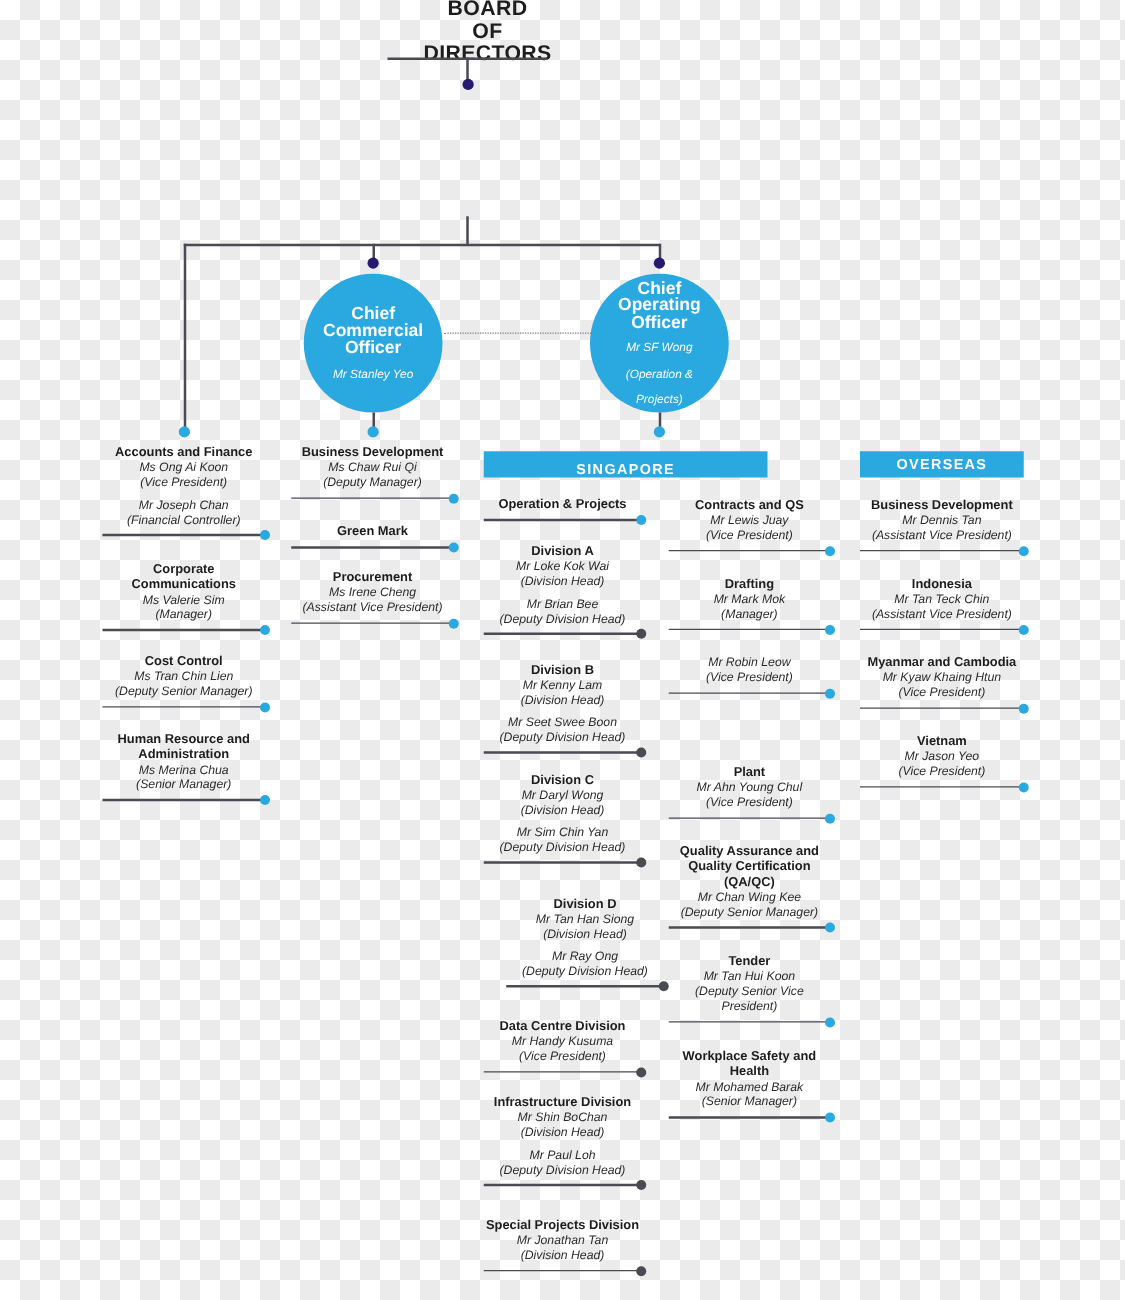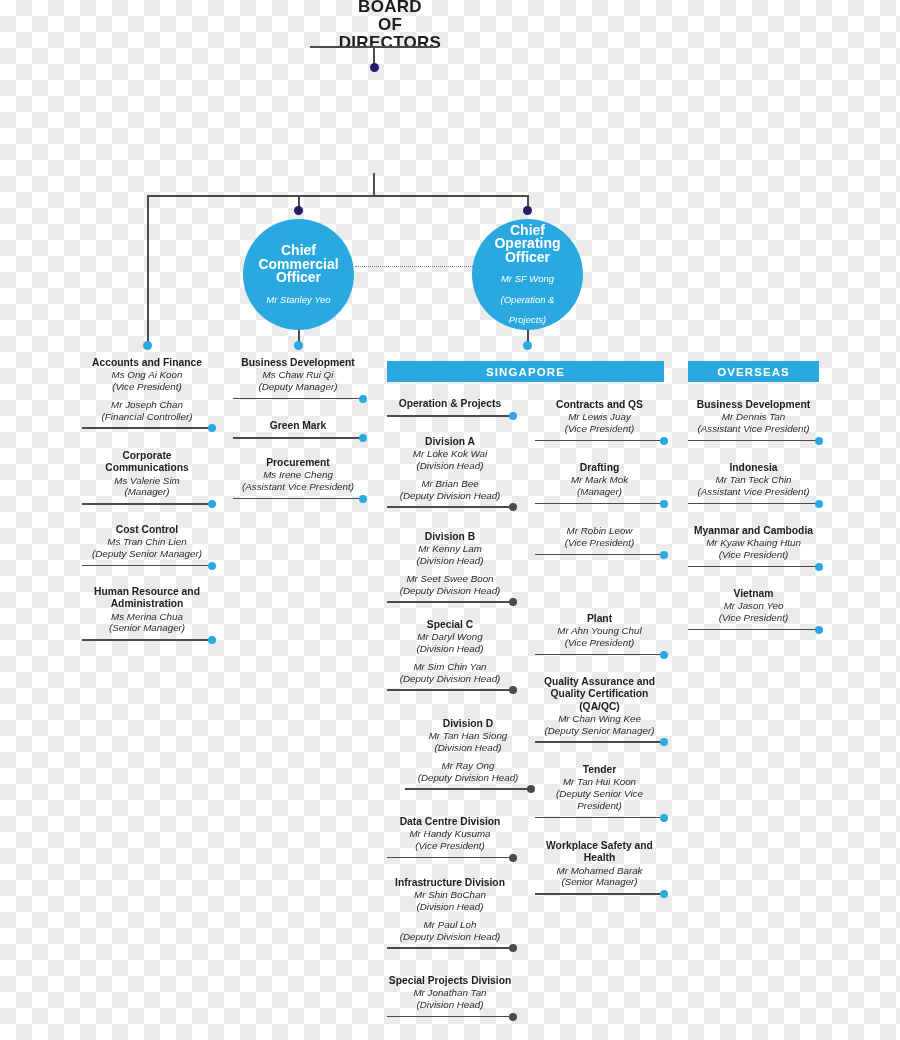--- a/index.html
+++ b/index.html
@@ -70,21 +70,21 @@
   }
 
   
   .banner{
     background:#2aa9e0;color:#fff;
     text-align:center;font-weight:bold;
     font-size:11.5px;letter-spacing:1.1px;
     display:flex;align-items:center;justify-content:center;
     height:21px;
   }
-  #banner-singapore{left:387px;top:361px;width:277px;}
+  #banner-singapore{left:387px;top:361px;width:227px;align-items:flex-end;}
   #banner-overseas{left:688px;top:361px;width:131px;}
 
   
   .node{text-align:center;}
   .node .title{
     font-weight:bold;font-size:10.3px;line-height:12.3px;color:#1d1d1d;
   }
   .node .person{
     font-style:italic;font-size:9.8px;line-height:11.8px;color:#2b2b2b;
   }
@@ -262,21 +262,21 @@
     <div class="role">(Division Head)</div>
     <div class="deputy">Mr Seet Swee Boon</div>
     <div class="role">(Deputy Division Head)</div>
     <div class="underline">
       <i style="width:126px;"></i>
         <b class="dot-gray" style="left:122px;"></b>
     </div>
   </div>
 
   <div class="abs node" style="left:387px;top:619px;width:126px;">
-    <div class="title">Special C</div>
+    <div class="title">Division C</div>
     <div class="person">Mr Daryl Wong</div>
     <div class="role">(Division Head)</div>
     <div class="deputy">Mr Sim Chin Yan</div>
     <div class="role">(Deputy Division Head)</div>
     <div class="underline">
       <i style="width:126px;"></i>
         <b class="dot-gray" style="left:122px;"></b>
     </div>
   </div>
 

